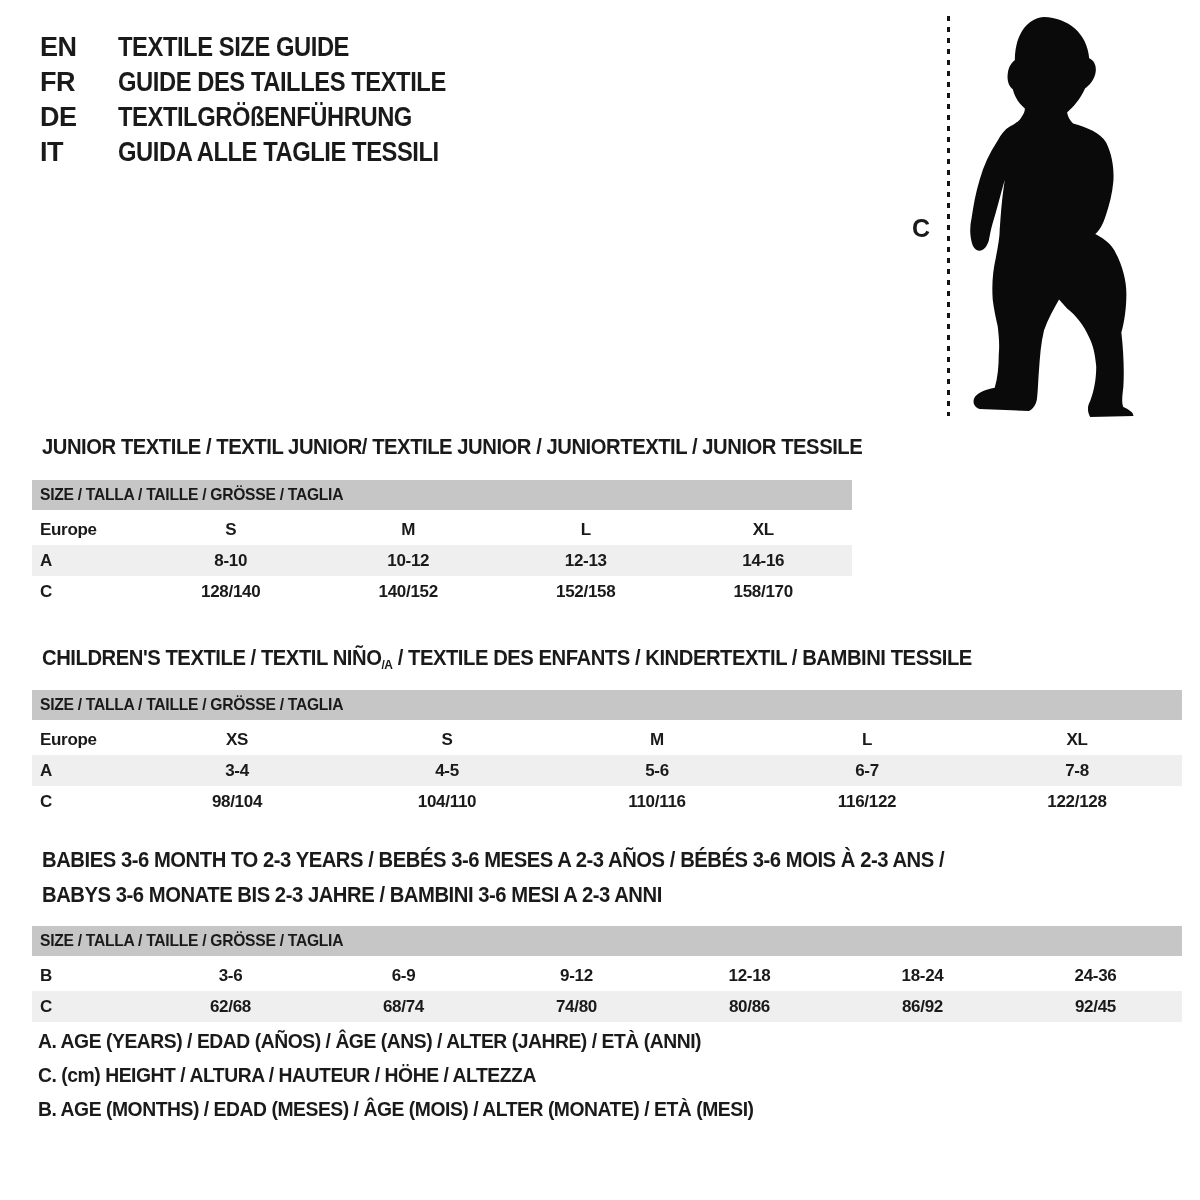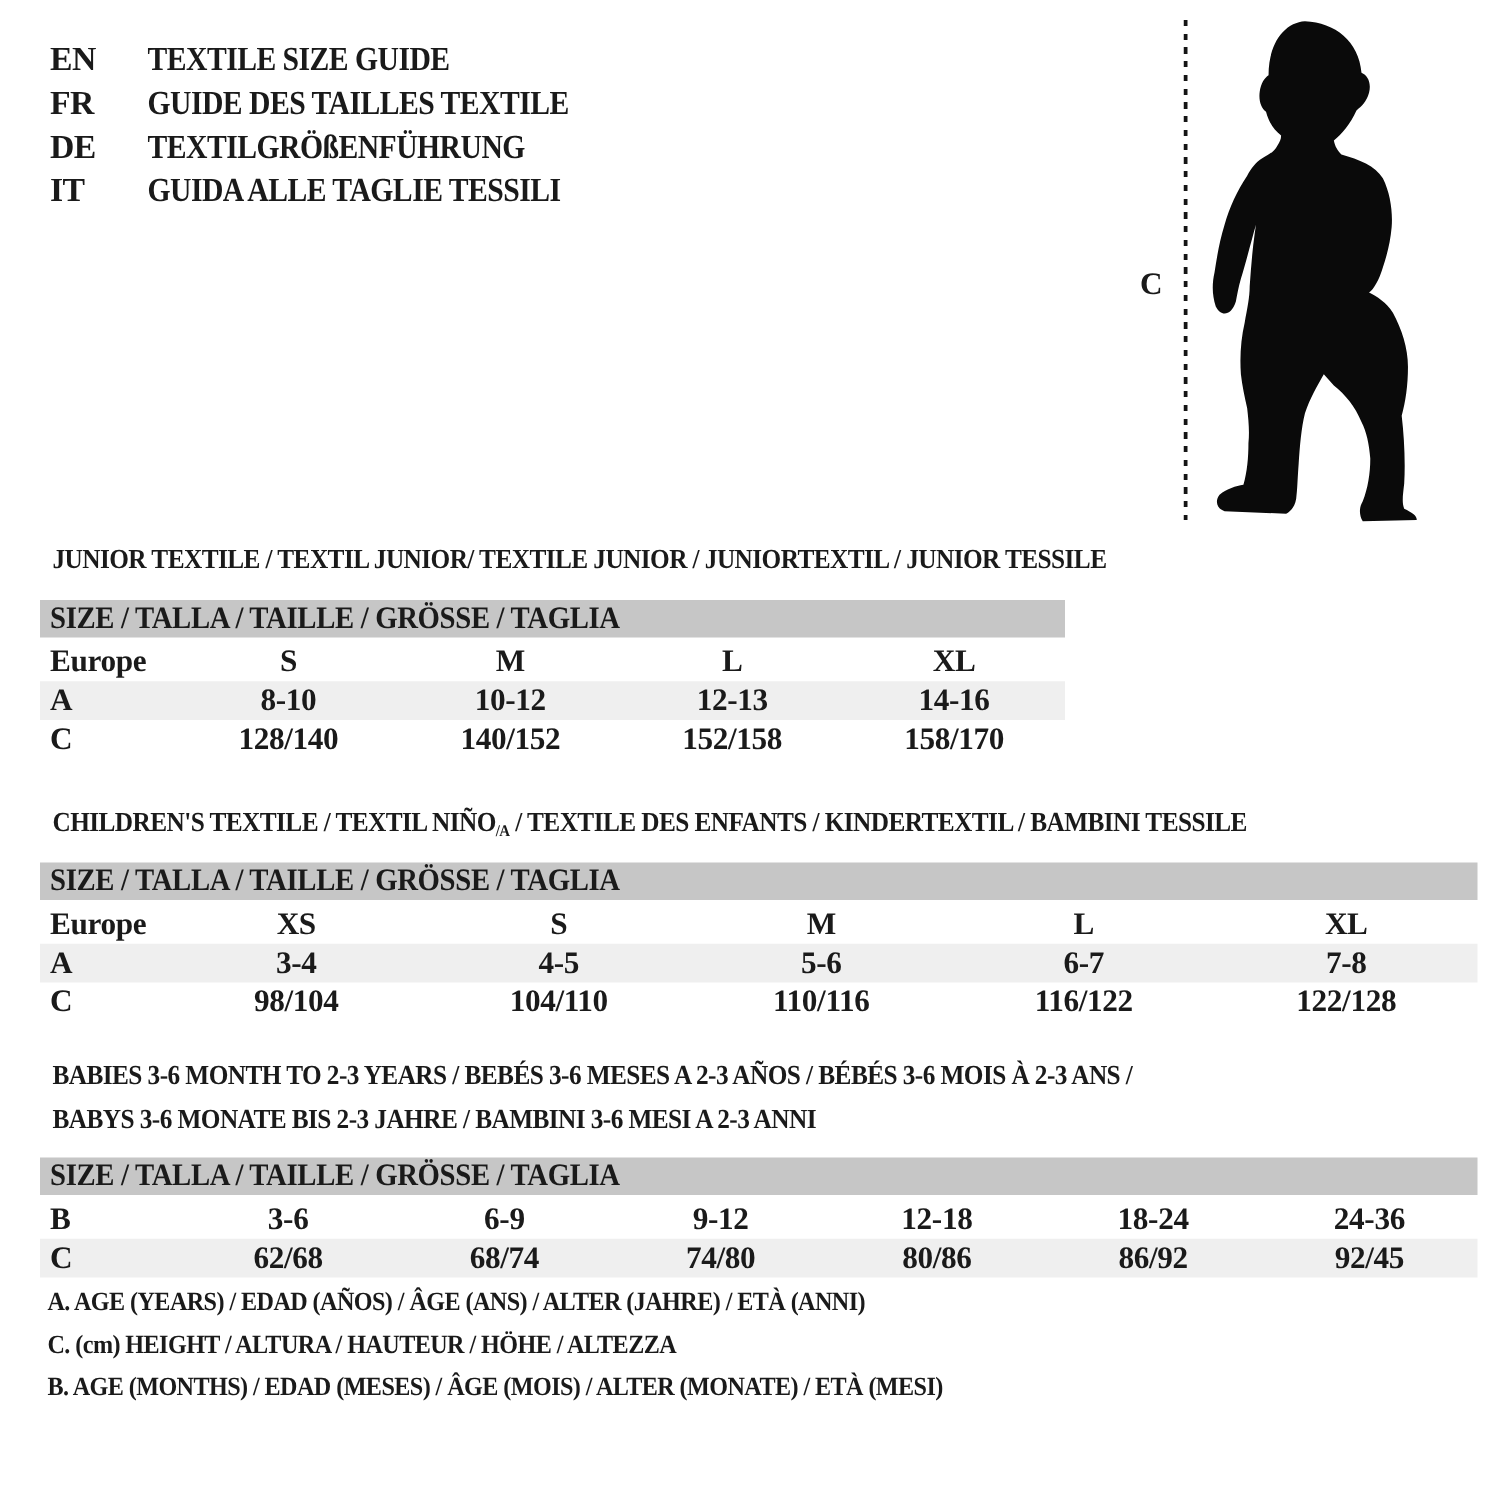--- a/index.html
+++ b/index.html
@@ -1,18 +1,18 @@
 <!DOCTYPE html>
 <html><head>
 <meta charset="utf-8">
 <style>
   html,body { margin:0; padding:0; background:#fff; }
   #page {
     position:relative; width:1200px; height:1200px; background:#ffffff;
-    font-family:Liberation Serif, serif; color:#1a1a1a; overflow:hidden;
+    font-family:Liberation Sans, sans-serif; color:#1a1a1a; overflow:hidden;
     font-weight:700;
   }
   
   .lang-block { position:absolute; left:40px; top:30px; }
   .lang-row { display:flex; height:35px; align-items:center; }
   .lang-code { width:78px; font-size:27px; letter-spacing:-0.5px; }
   .lang-label { font-size:27px; display:inline-block; transform:scaleX(0.88); transform-origin:0 50%; letter-spacing:-0.5px; white-space:nowrap; }
 
   
   .dash-line {
@@ -21,21 +21,21 @@
   }
   .c-label { position:absolute; left:912px; top:214px; font-size:25px; }
   .baby-svg { position:absolute; left:958px; top:16px; }
 
   
   .sec-title { position:absolute; left:42px; font-size:22px; white-space:nowrap;
     transform:scaleX(0.92); transform-origin:0 50%; letter-spacing:-0.5px; }
   .sec-title sub.small { font-size:13px; vertical-align:-4px; }
   .two-line { line-height:35px; }
 
-  .size-table { position:absolute; font-size:25px; letter-spacing:-0.3px; }
+  .size-table { position:absolute; font-size:17px; letter-spacing:-0.3px; }
   .t-header { height:30px; line-height:30px; background:#c6c6c6; margin-bottom:4px;
     padding-left:8px; white-space:nowrap; }
   .t-header span { display:inline-block; transform:scaleX(0.92); transform-origin:0 50%; }
   .t-row { display:grid; height:31px; align-items:center; }
   .cols-4 { grid-template-columns:110px repeat(4,1fr); }
   .cols-5 { grid-template-columns:100px repeat(5,1fr); }
   .cols-6 { grid-template-columns:112px repeat(6,1fr); }
   .t-label { padding-left:8px; text-align:left; }
   .t-cell { text-align:center; }
   .shaded { background:#efefef; }

